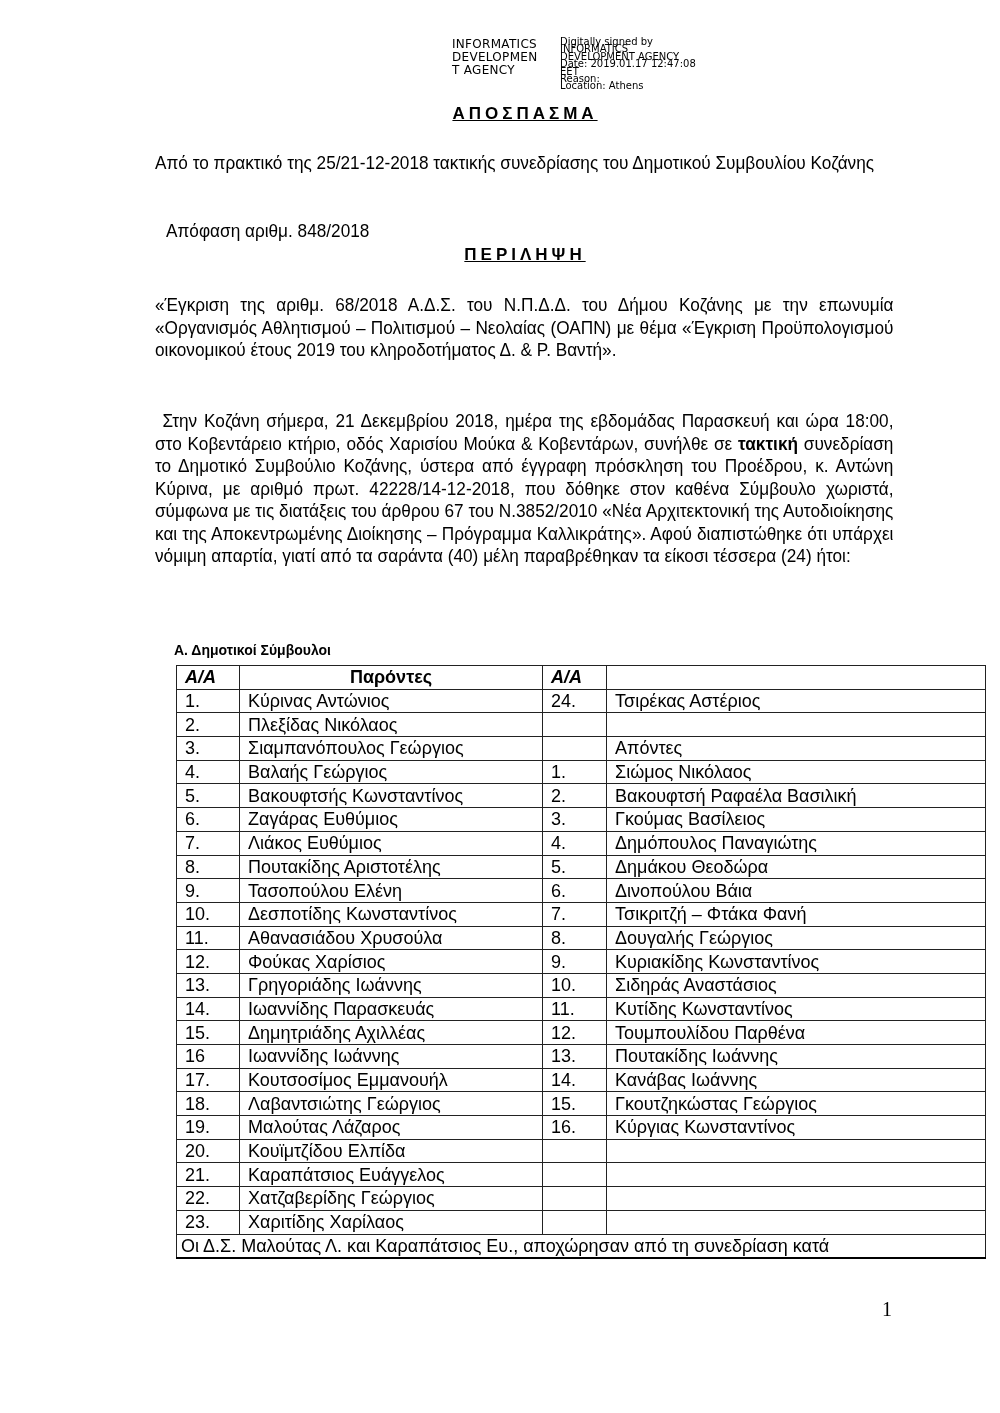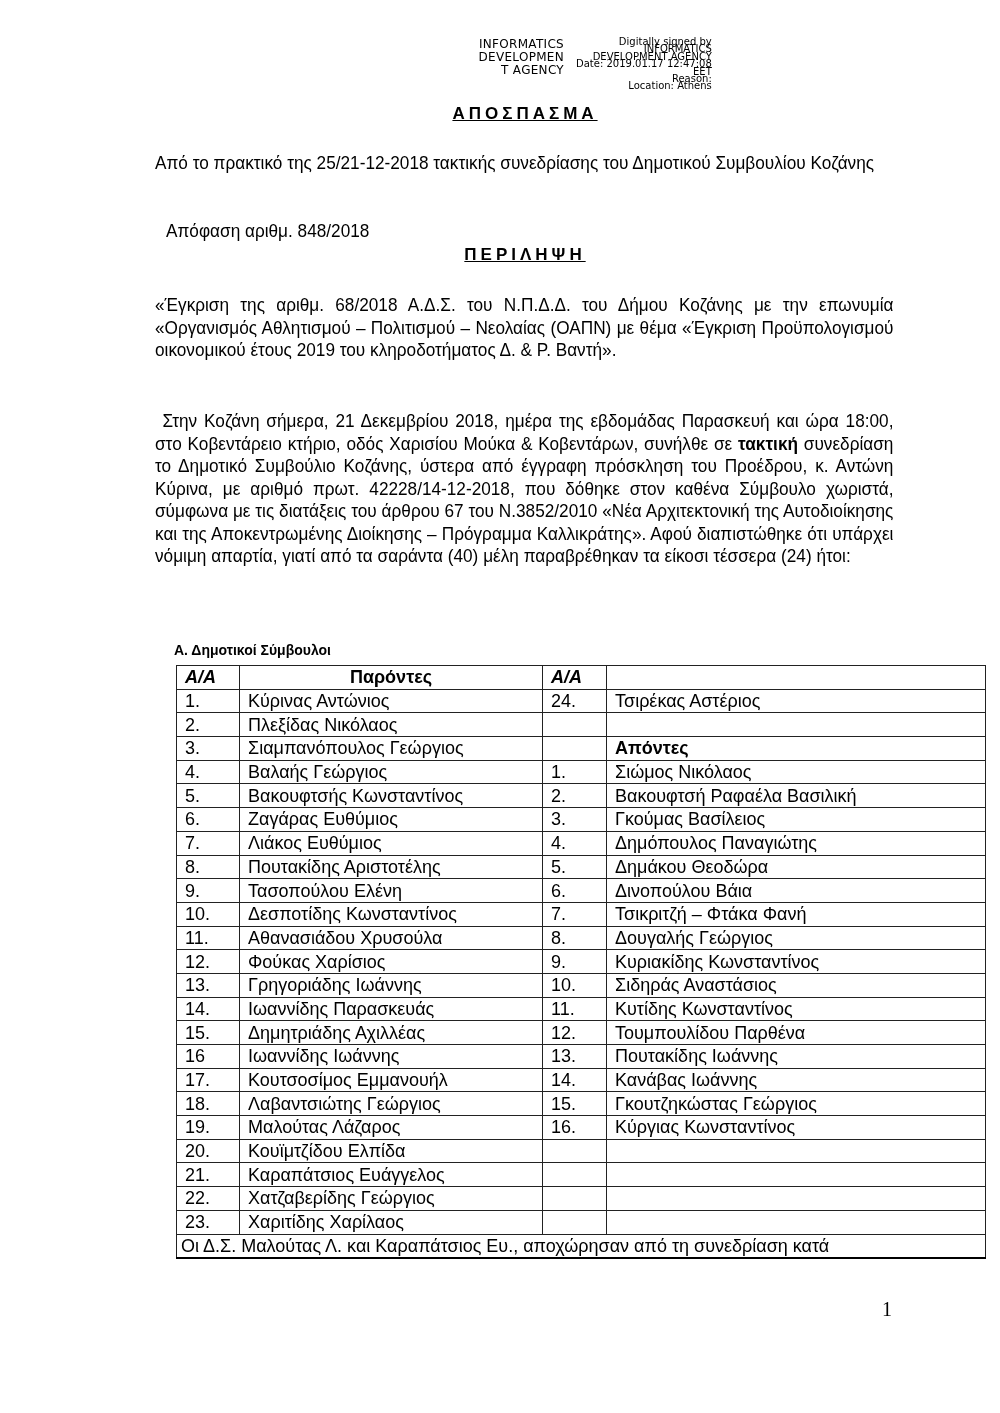--- a/index.html
+++ b/index.html
@@ -1,33 +1,33 @@
 <!DOCTYPE html>
 <html><head>
 <meta charset="utf-8">
 <style>
   html, body { margin: 0; padding: 0; background: #ffffff; }
   body { width: 1000px; height: 1413px; position: relative; overflow: hidden;
          font-family: "Liberation Sans Narrow", "Liberation Sans", sans-serif; color: #000; }
-  .sig { position: absolute; left: 468px; top: 38px; display: flex; text-align: right; }
+  .sig { position: absolute; left: 452px; top: 38px; display: flex; }
   .sig-name { font-family: "DejaVu Sans", sans-serif; font-size: 12px; line-height: 13px; letter-spacing: 0.3px; width: 96px; }
   .sig-details { font-family: "DejaVu Sans", sans-serif; font-size: 10px; line-height: 7.4px; margin-left: 12px; margin-top: 0px; }
   .title { position: absolute; left: 0; width: 1050px; text-align: center; font-weight: bold;
            text-decoration: underline; font-size: 17px; letter-spacing: 4px; }
   .p { position: absolute; left: 155px; width: 738px; font-size: 18.5px; line-height: 22.5px; text-align: justify; transform: scaleX(0.93); transform-origin: left top; width: 794px; }
   .decision { position: absolute; left: 166px; top: 220px; font-size: 18.5px; transform: scaleX(0.93); transform-origin: left top; }
   .section-title { position: absolute; left: 174px; top: 642px; font-weight: bold; font-size: 14px; }
   table { position: absolute; left: 176px; top: 665px; width: 810px; border-collapse: collapse; font-size: 18px; }
   td { border: 1.5px solid #222; height: 22.7px; padding: 0 0 0 8px; line-height: 20px; white-space: nowrap; }
   td.c1 { width: 54px; }
   td.c2 { width: 294px; }
   td.c3 { width: 55px; }
   td.hdr-center { text-align: center; padding: 0; font-weight: bold; }
   td.hdr-aa { font-weight: bold; font-style: italic; }
-  td.bold { font-weight: bold; }
+  td.bold { font-weight: normal; }
   tr.note td { border-bottom: 2px solid #000000; }
   .pagenum { position: absolute; left: 882px; top: 1298px; font-family: "Liberation Serif", serif; font-size: 20px; }
 </style>
 </head>
 <body>
 
 <div class="sig">
   <div class="sig-name">
     <div>INFORMATICS</div>
     <div>DEVELOPMEN</div>

